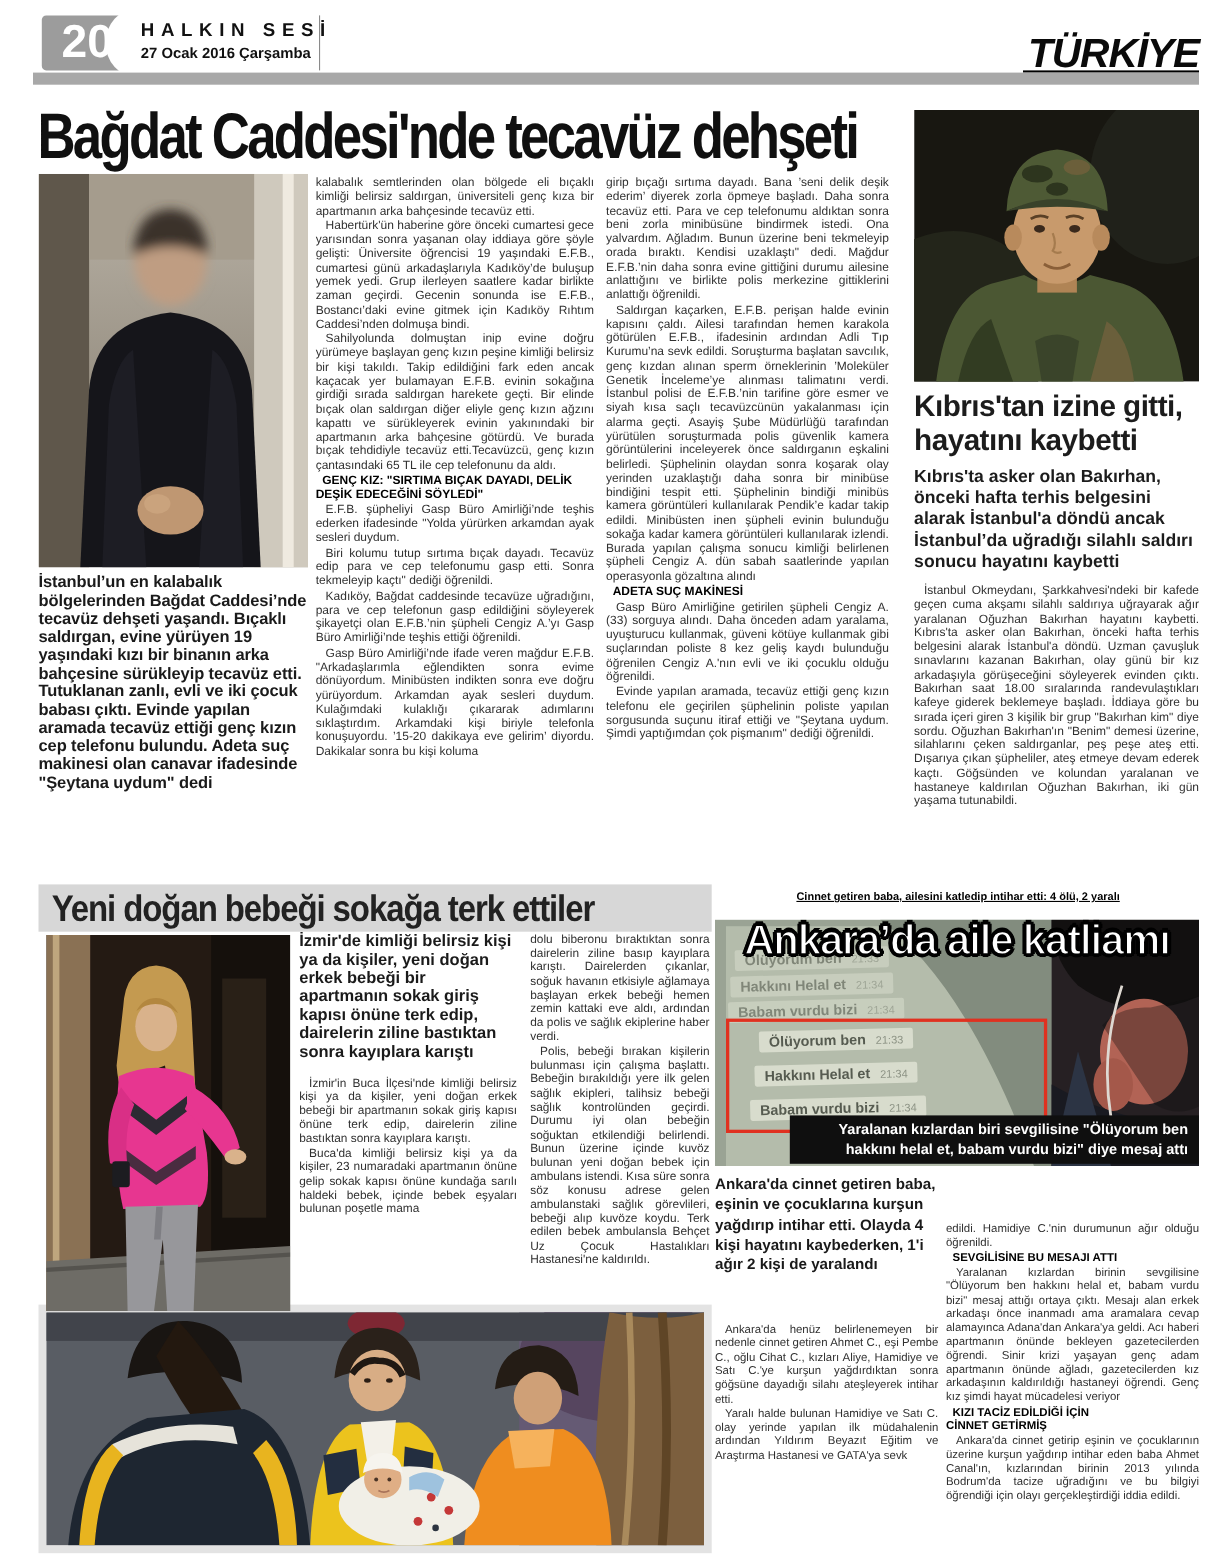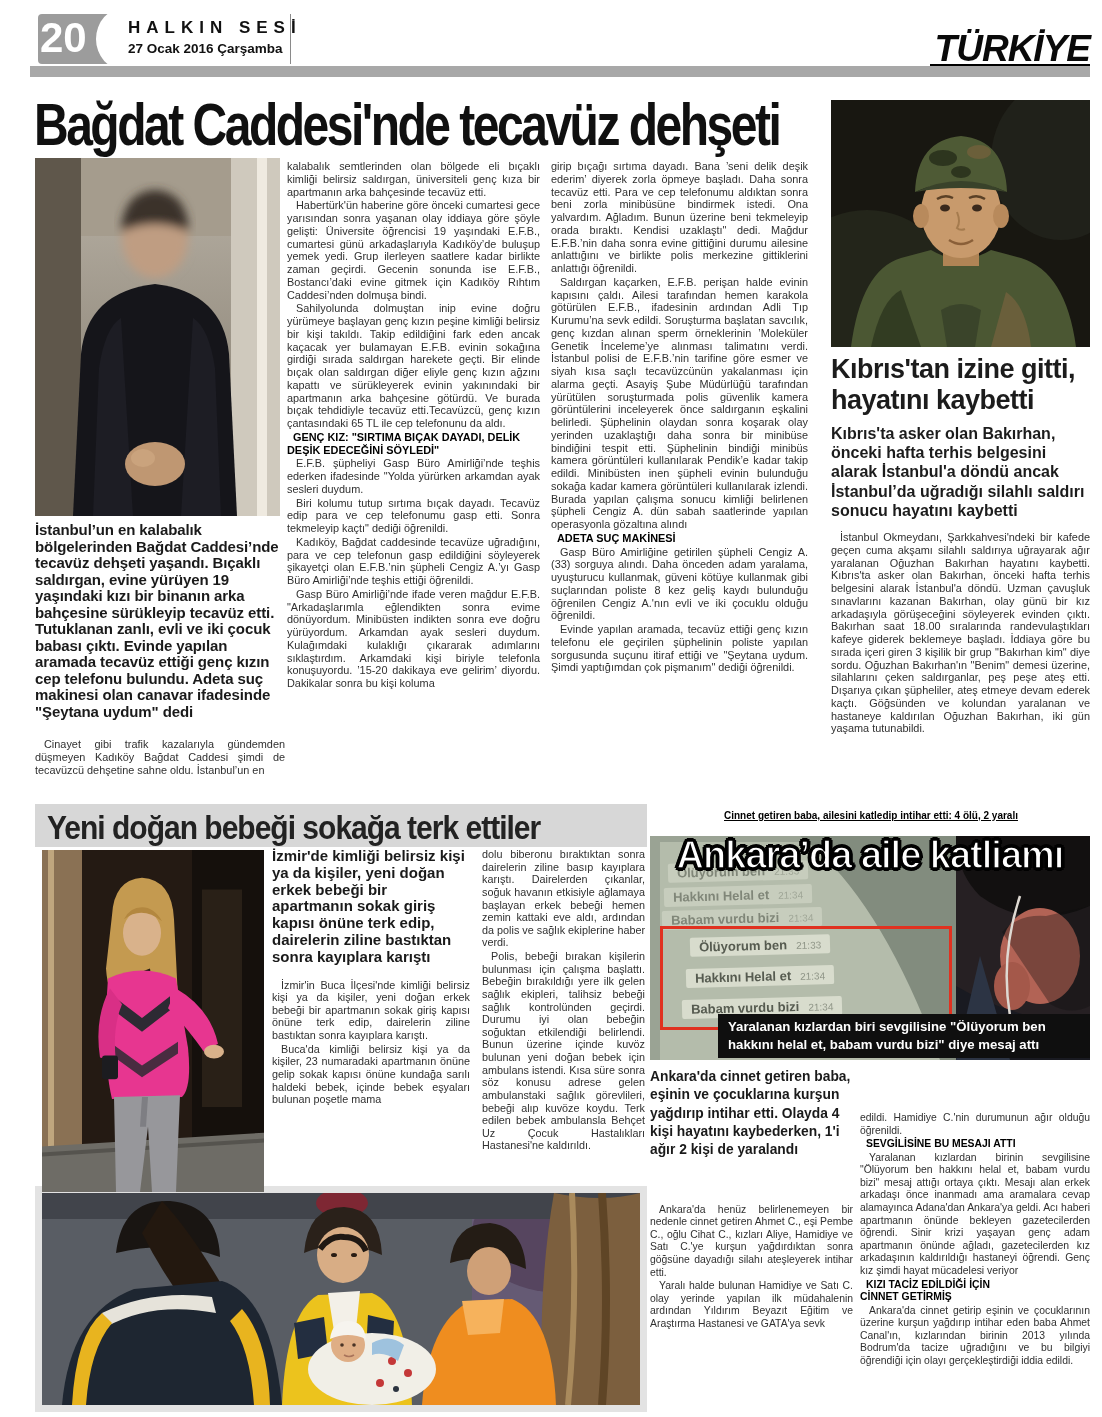--- a/index.html
+++ b/index.html
@@ -5,21 +5,21 @@
   * { margin:0; padding:0; box-sizing:border-box; }
   html,body { background:#fff; }
   .page {
     position:relative; width:1102px; height:1417px; background:#ffffff;
     font-family:"Liberation Sans","DejaVu Sans",sans-serif; overflow:hidden; color:#222;
   }
   .abs { position:absolute; }
 
   
   .pg-badge { left:38px; top:14px; width:74px; height:50px; background:#9c9c9c; border-radius:4px;
-    color:#fff; font-size:42px; font-weight:800; line-height:48px; text-align:left; padding-left:2px; }
+    color:#fff; font-size:42px; font-weight:800; line-height:48px; text-align:left; padding-left:18px; }
   .pg-badge-notch { left:96px; top:8px; width:56px; height:62px; background:#fff; border-radius:50%; }
   .masthead { left:128px; top:18px; font-size:17px; font-weight:700; letter-spacing:6px; color:#111; }
   .mast-date { left:128px; top:41px; font-size:13.5px; font-weight:700; color:#111; }
   .mast-divider { left:290px; top:14px; width:1px; height:50px; background:#8a8a8a; }
   .section-label { right:12px; top:28px; font-size:37px; font-weight:800; font-style:italic; color:#0a0a0a; letter-spacing:-1px; }
   .section-underline { left:930px; top:64px; width:160px; height:2px; background:#000; }
   .header-bar { left:30px; top:66px; width:1060px; height:11px; background:#a8a8a8; }
 
   
   .hl-main { left:34px; top:96px; width:790px; font-size:48px; font-weight:800; letter-spacing:-2.5px;
@@ -61,21 +61,21 @@
     -webkit-text-stroke:1.5px #000;
     text-shadow:-2px -2px 0 #000,2px -2px 0 #000,-2px 2px 0 #000,2px 2px 0 #000,0 3px 0 #000,3px 0 0 #000,-3px 0 0 #000,0 -3px 0 #000; }
   .msg-row { position:absolute; display:flex; align-items:baseline; gap:9px; background:#d8dccd;
     padding:2px 9px; border-radius:2px; transform:rotate(-1.5deg); }
   .msg-row .t { font-size:13px; font-weight:700; color:#565b50; }
   .msg-row .tm { font-size:10px; color:#8e9486; }
   .msg-faded { opacity:0.55; z-index:1; }
   .redbox { position:absolute; left:10px; top:90px; width:292px; height:104px; border:3px solid #e03120; z-index:2; }
   .msg-green { background:#cfe6ae; }
   .photo-caption { position:absolute; right:0; bottom:2px; width:372px; background:#0f0f0f; color:#fff;
-    font-size:13.2px; font-weight:700; text-align:left; line-height:1.35; padding:4px 10px; z-index:6; }
+    font-size:13.2px; font-weight:700; text-align:right; line-height:1.35; padding:4px 10px; z-index:6; }
 </style>
 </head>
 <body>
 
 <div class="page">
 
   <div class="abs pg-badge">20</div>
   <div class="abs pg-badge-notch"></div>
   <div class="abs masthead">HALKIN SESİ</div>
   <div class="abs mast-date">27 Ocak 2016 Çarşamba</div>
@@ -109,23 +109,20 @@
       <path d="M38,358 L46,196 Q52,134 120,126 Q188,134 194,196 L202,358 Z" fill="#15151a"></path>
       <path d="M58,358 L64,210 Q70,170 86,160 L98,358Z" fill="#1d1d24"></path>
       <path d="M186,358 L180,210 Q174,170 158,160 L146,358Z" fill="#1d1d24"></path>
       <ellipse cx="120" cy="306" rx="30" ry="22" fill="#bf9772"></ellipse>
       <ellipse cx="108" cy="300" rx="12" ry="9" fill="#caa37d"></ellipse>
     </svg>
   </div>
 
   <div class="abs lead-main">İstanbul’un en kalabalık bölgelerinden Bağdat Caddesi’nde tecavüz dehşeti yaşandı. Bıçaklı saldırgan, evine yürüyen 19 yaşındaki kızı bir binanın arka bahçesine sürükleyip tecavüz etti. Tutuklanan zanlı, evli ve iki çocuk babası çıktı. Evinde yapılan aramada tecavüz ettiği genç kızın cep telefonu bulundu. Adeta suç makinesi olan canavar ifadesinde "Şeytana uydum" dedi</div>
 
-  <div class="col bt" style="left:35px; top:738px; width:250px;">
-    <p class="para">Cinayet gibi trafik kazalarıyla gündemden düşmeyen Kadıköy Bağdat Caddesi şimdi de tecavüzcü dehşetine sahne oldu. İstanbul’un en</p>
-  </div>
 
   <div class="col bt" style="left:287px; top:160px; width:253px;">
     <p class="noindent">kalabalık semtlerinden olan bölgede eli bıçaklı kimliği belirsiz saldırgan, üniversiteli genç kıza bir apartmanın arka bahçesinde tecavüz etti.</p>
     <p class="para">Habertürk'ün haberine göre önceki cumartesi gece yarısından sonra yaşanan olay iddiaya göre şöyle gelişti: Üniversite öğrencisi 19 yaşındaki E.F.B., cumartesi günü arkadaşlarıyla Kadıköy’de buluşup yemek yedi. Grup ilerleyen saatlere kadar birlikte zaman geçirdi. Gecenin sonunda ise E.F.B., Bostancı’daki evine gitmek için Kadıköy Rıhtım Caddesi’nden dolmuşa bindi.</p>
     <p class="para">Sahilyolunda dolmuştan inip evine doğru yürümeye başlayan genç kızın peşine kimliği belirsiz bir kişi takıldı. Takip edildiğini fark eden ancak kaçacak yer bulamayan E.F.B. evinin sokağına girdiği sırada saldırgan harekete geçti. Bir elinde bıçak olan saldırgan diğer eliyle genç kızın ağzını kapattı ve sürükleyerek evinin yakınındaki bir apartmanın arka bahçesine götürdü. Ve burada bıçak tehdidiyle tecavüz etti.Tecavüzcü, genç kızın çantasındaki 65 TL ile cep telefonunu da aldı.</p>
     <p class="subhead">GENÇ KIZ: "SIRTIMA BIÇAK DAYADI, DELİK DEŞİK EDECEĞİNİ SÖYLEDİ"</p>
     <p class="para">E.F.B. şüpheliyi Gasp Büro Amirliği’nde teşhis ederken ifadesinde "Yolda yürürken arkamdan ayak sesleri duydum.</p>
     <p class="para">Biri kolumu tutup sırtıma bıçak dayadı. Tecavüz edip para ve cep telefonumu gasp etti. Sonra tekmeleyip kaçtı" dediği öğrenildi.</p>
     <p class="para">Kadıköy, Bağdat caddesinde tecavüze uğradığını, para ve cep telefonun gasp edildiğini söyleyerek şikayetçi olan E.F.B.’nin şüpheli Cengiz A.’yı Gasp Büro Amirliği’nde teşhis ettiği öğrenildi.</p>
     <p class="para">Gasp Büro Amirliği’nde ifade veren mağdur E.F.B. "Arkadaşlarımla eğlendikten sonra evime dönüyordum. Minibüsten indikten sonra eve doğru yürüyordum. Arkamdan ayak sesleri duydum. Kulağımdaki kulaklığı çıkararak adımlarını sıklaştırdım. Arkamdaki kişi biriyle telefonla konuşuyordu. ’15-20 dakikaya eve gelirim’ diyordu. Dakikalar sonra bu kişi koluma</p>

